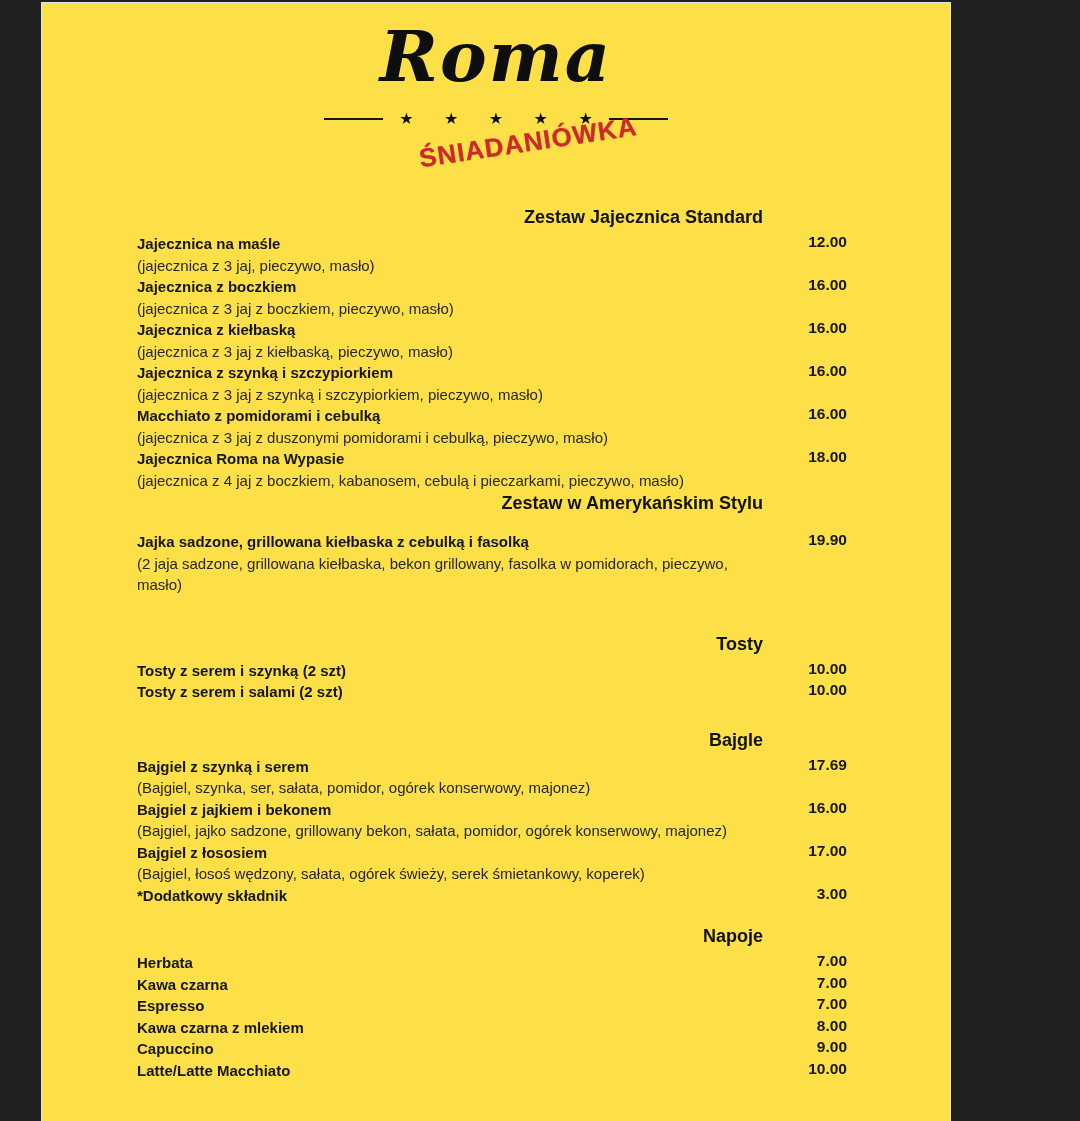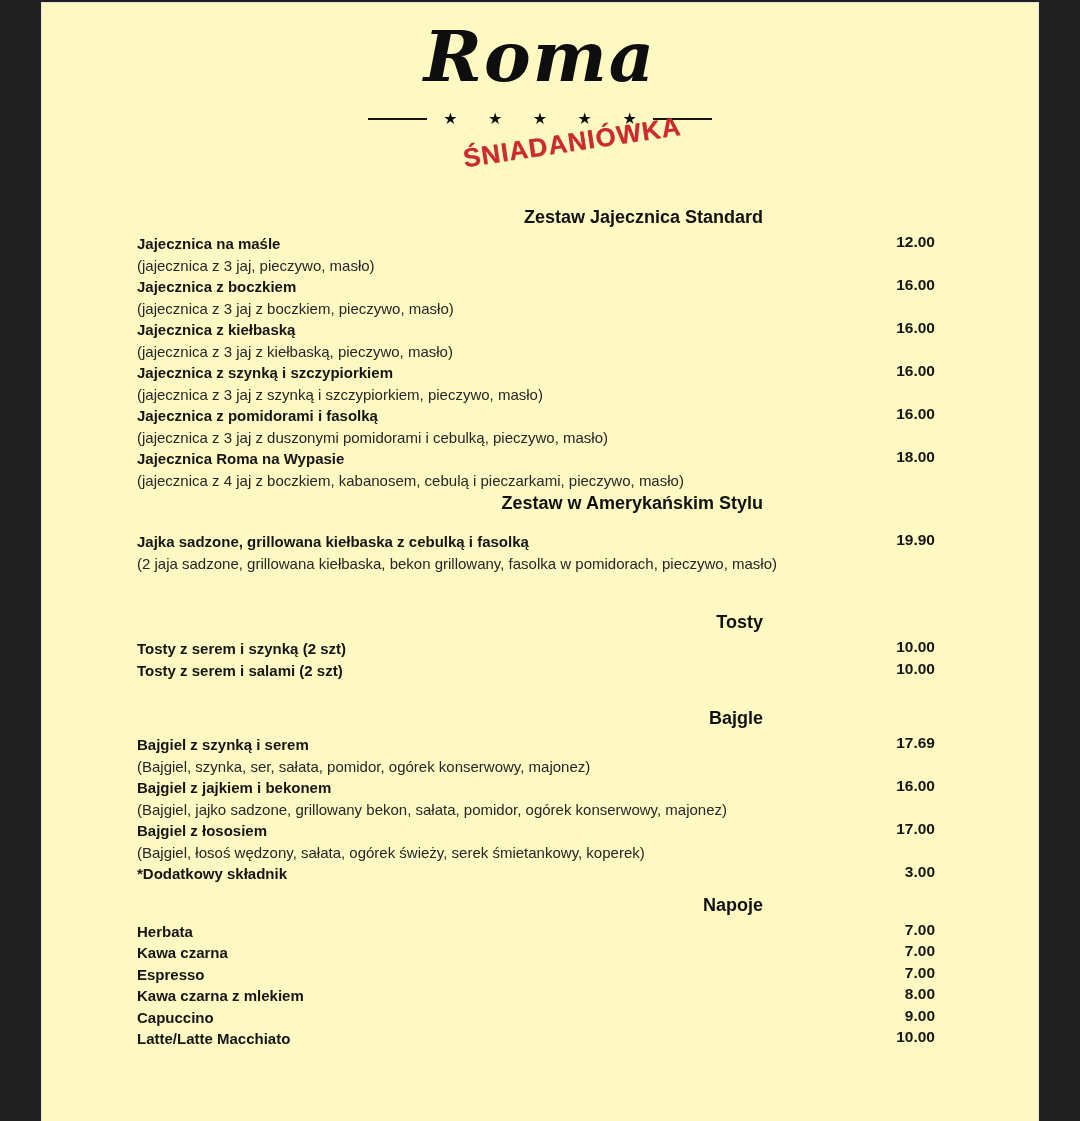--- a/index.html
+++ b/index.html
@@ -7,22 +7,22 @@
   body {
     background:#202020;
     font-family:"Liberation Sans", sans-serif;
     position:relative;
     overflow:hidden;
     color:#1b1b1b;
   }
   .paper {
     position:absolute;
     left:42px; top:3px;
-    width:996px; height:1118px;
-    background:#fef9c3;
+    width:908px; height:1118px;
+    background:#fde047;
     box-shadow:0 0 0 1px #e3e3e3;
   }
   
   .logo-area { position:relative; padding-top:14px; text-align:center; }
   .brand {
     font-family:"DejaVu Serif", serif;
     font-style:italic;
     font-weight:700;
     font-size:70px;
     line-height:80px;
@@ -66,21 +66,21 @@
     line-height:24px;
     font-weight:700;
     color:#111;
     margin-bottom:4px;
   }
   .section:nth-child(2) { }
   .section:nth-child(2) .section-title { margin-bottom:16px; }
   .section:nth-child(3) { margin-top:36px; }
   .section:nth-child(4) { margin-top:25px; }
   .section:nth-child(5) { }
-  .section:nth-child(6) { margin-top:8px; }
+  .section:nth-child(6) { margin-top:18px; }
   .item { display:flex; }
   .item-text { flex:1; min-width:0; }
   .item-name {
     font-weight:700;
     font-size:15px;
     line-height:21.5px;
     color:#161616;
   }
   .item-desc {
     font-size:15px;
@@ -140,21 +140,21 @@
   <div class="item">
     <div class="item-text">
       <div class="item-name">Jajecznica z szynką i szczypiorkiem</div>
       <div class="item-desc">(jajecznica z 3 jaj z szynką i szczypiorkiem, pieczywo, masło)</div>
     </div>
     <div class="item-price">16.00</div>
   </div>
 
   <div class="item">
     <div class="item-text">
-      <div class="item-name">Jajecznica z pomidorami i fasolką</div>
+      <div class="item-name">Macchiato z pomidorami i cebulką</div>
       <div class="item-desc">(jajecznica z 3 jaj z duszonymi pomidorami i cebulką, pieczywo, masło)</div>
     </div>
     <div class="item-price">16.00</div>
   </div>
 
   <div class="item">
     <div class="item-text">
       <div class="item-name">Jajecznica Roma na Wypasie</div>
       <div class="item-desc">(jajecznica z 4 jaj z boczkiem, kabanosem, cebulą i pieczarkami, pieczywo, masło)</div>
     </div>

